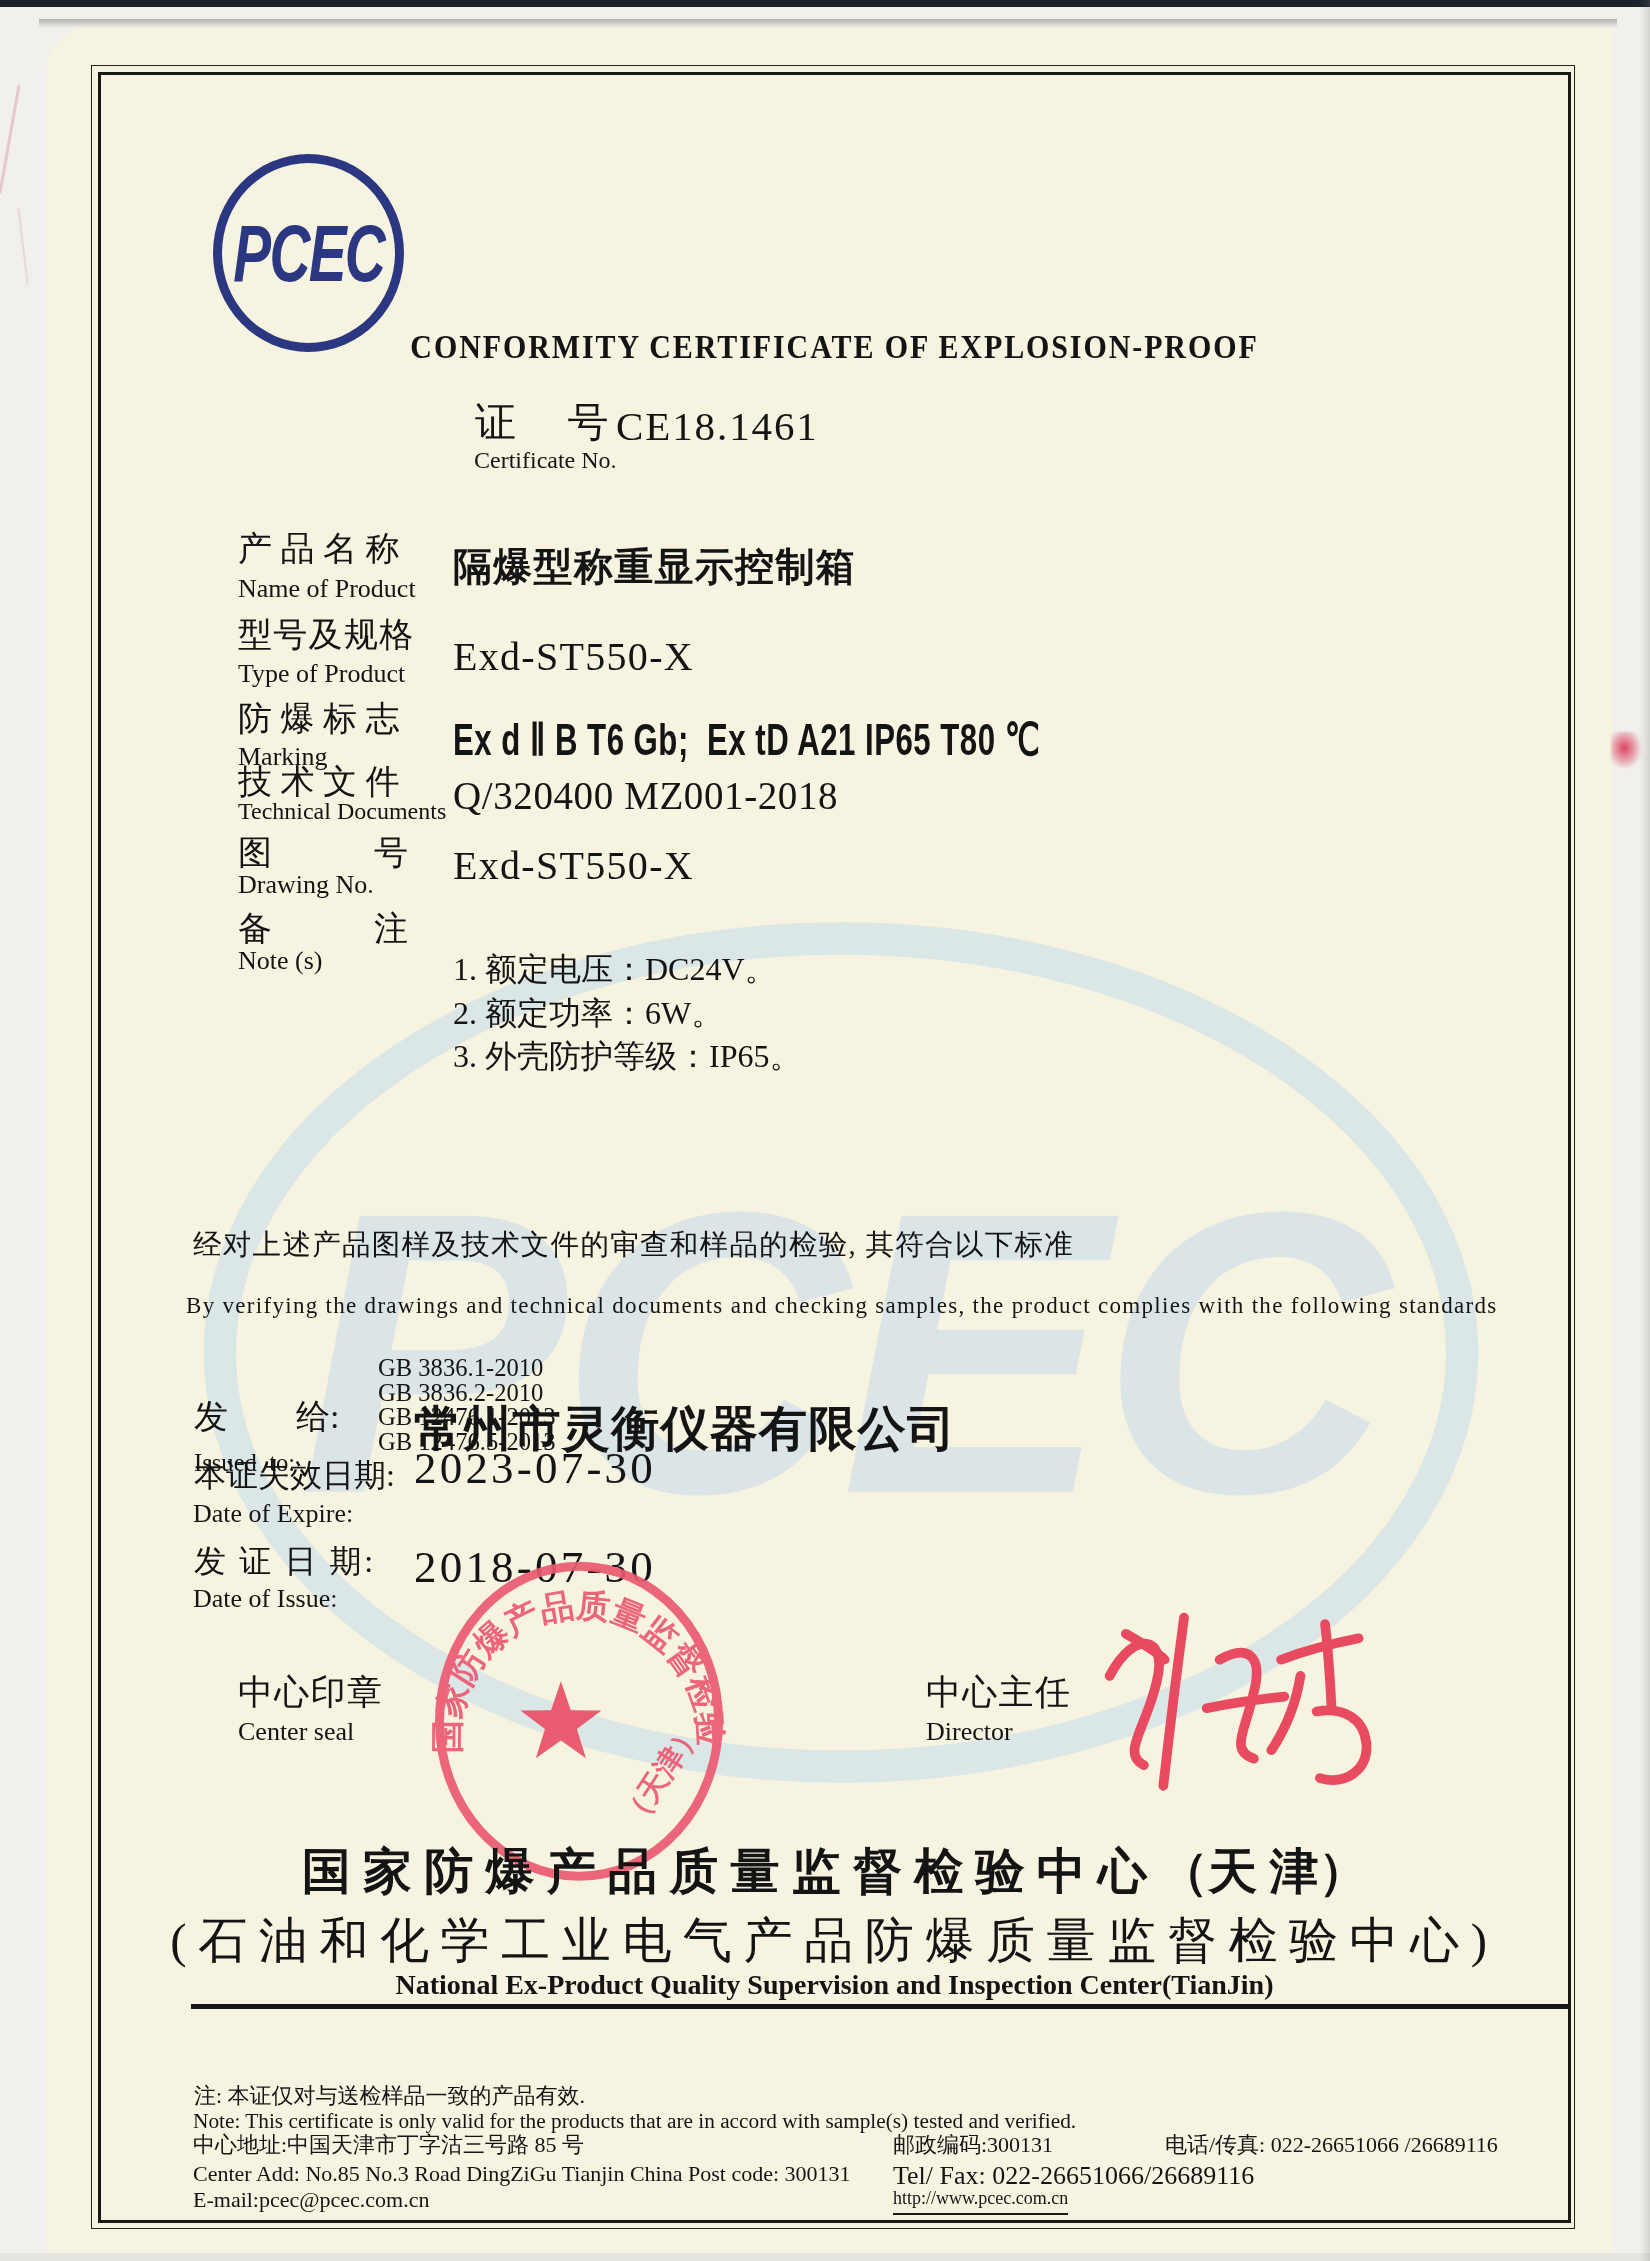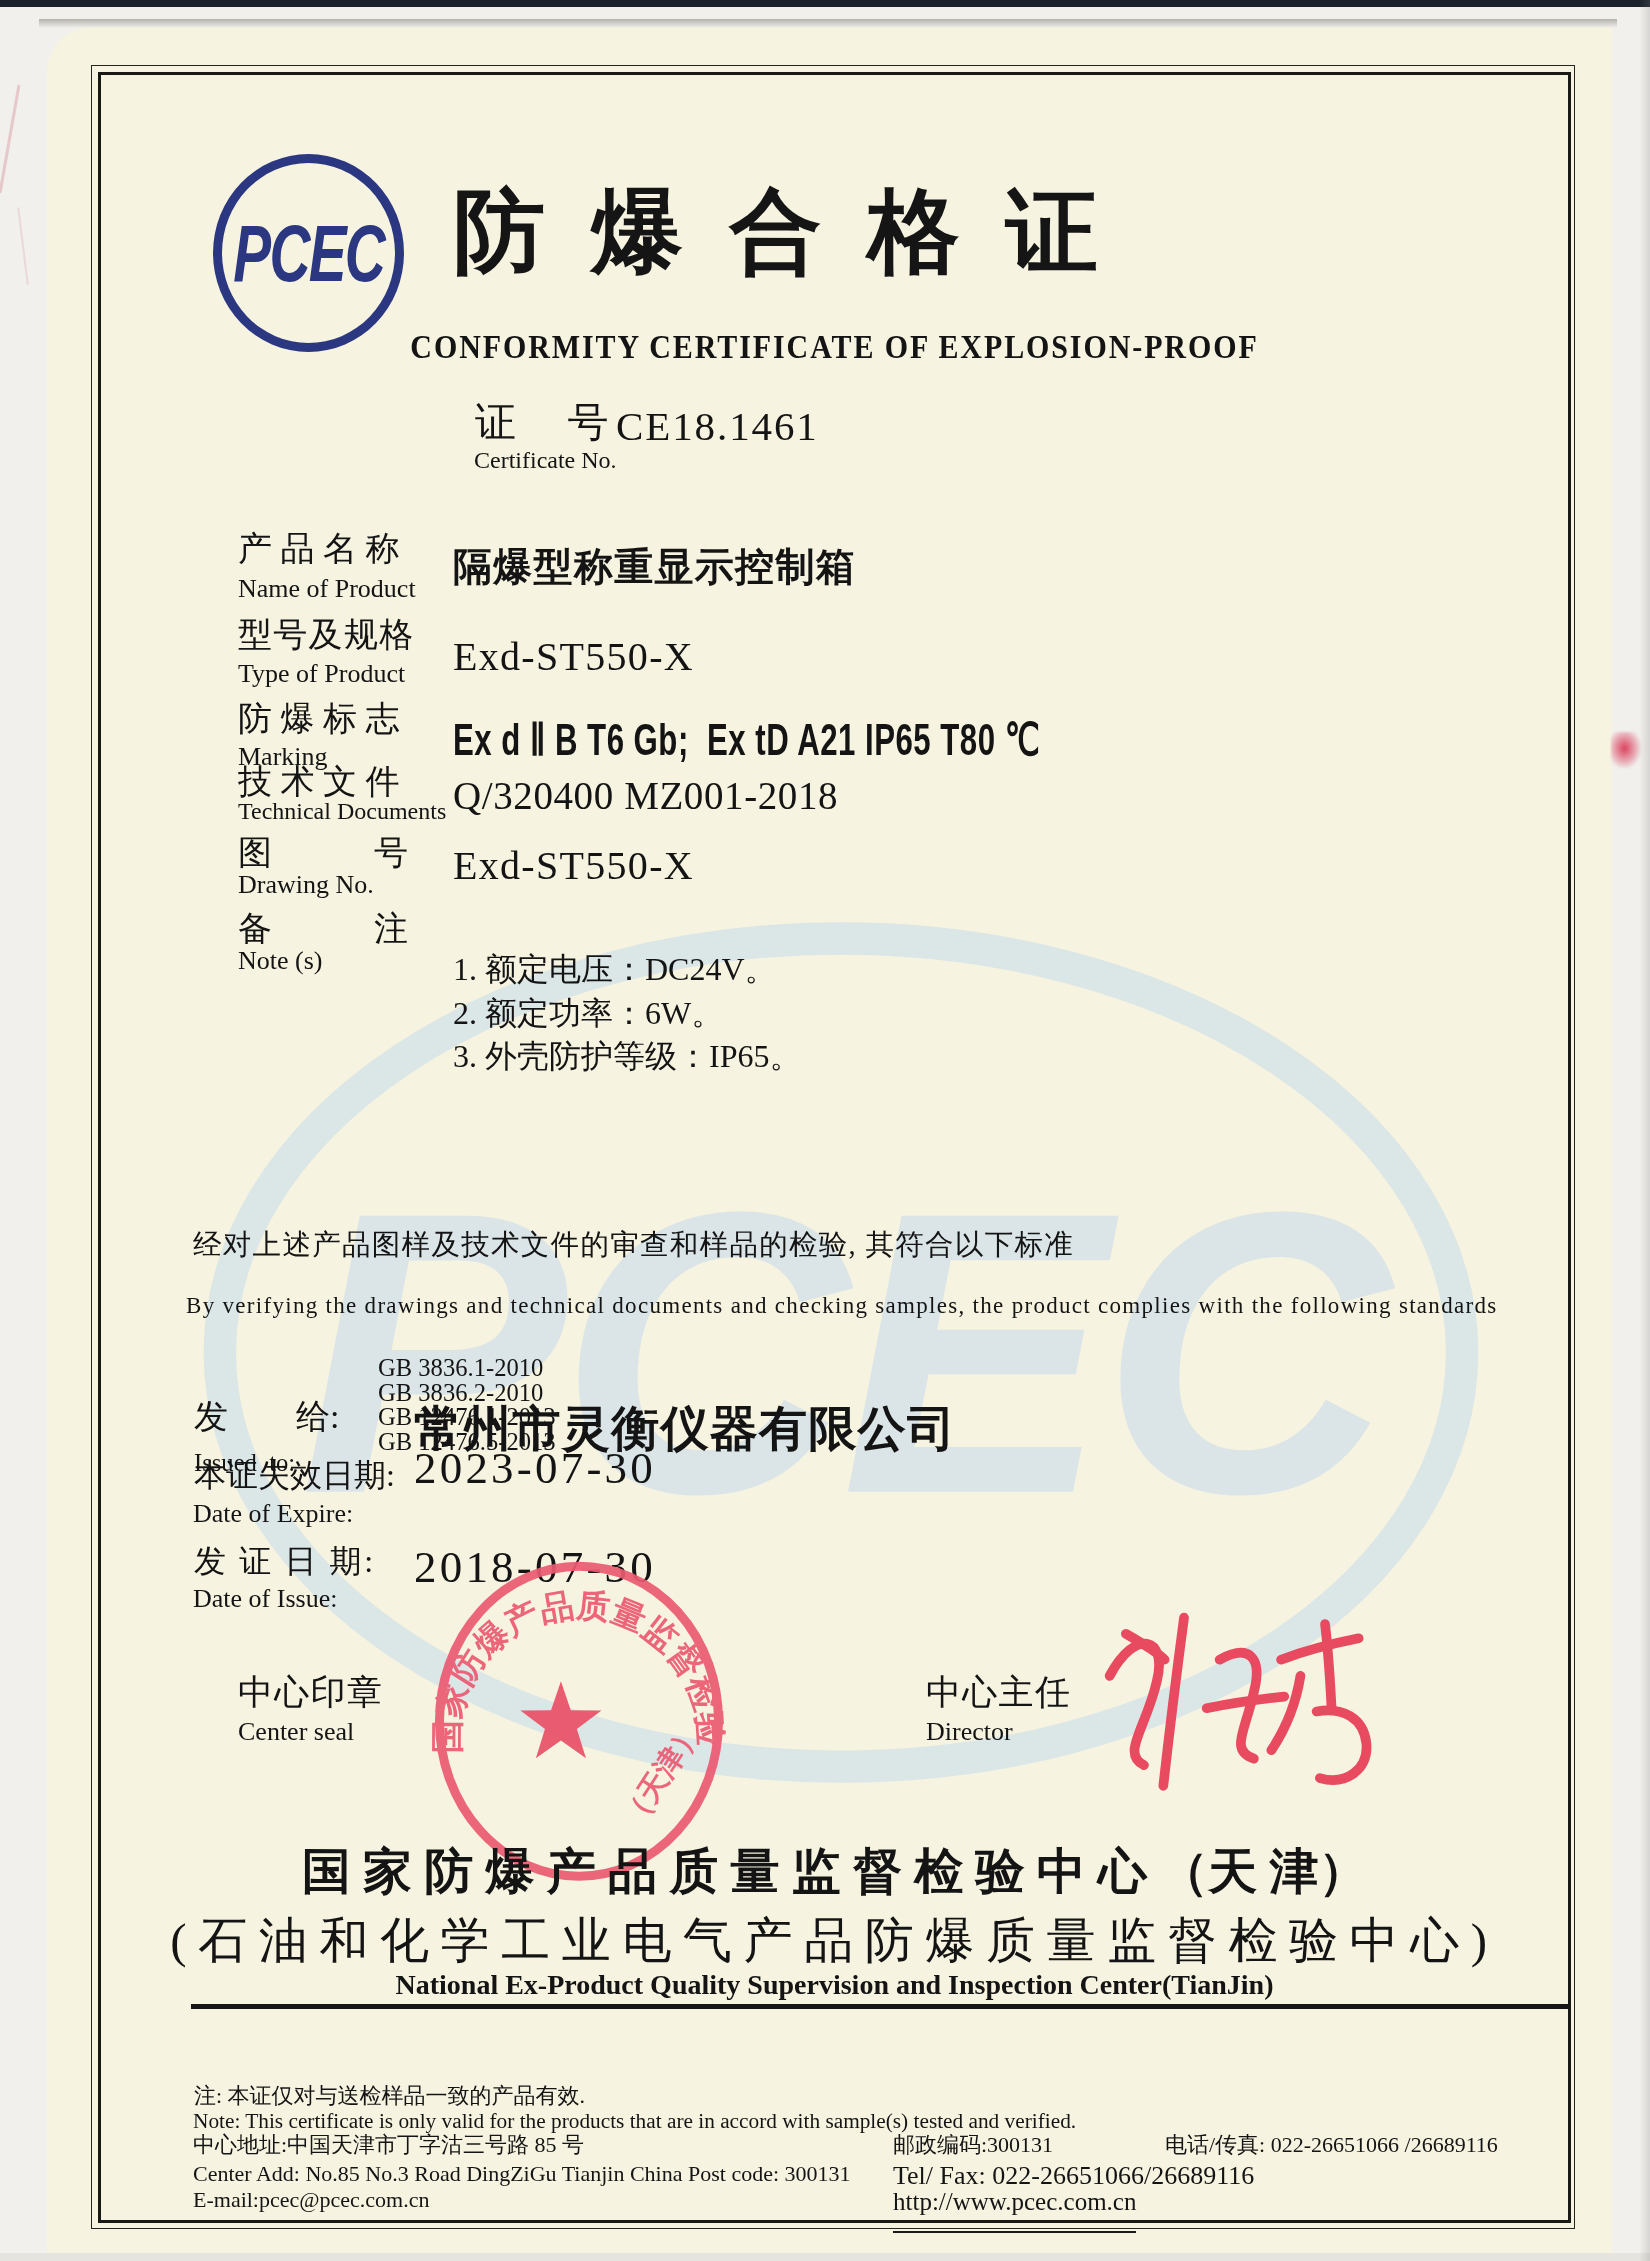--- a/index.html
+++ b/index.html
@@ -89,21 +89,21 @@
   .org-rule{position:absolute;left:191px;top:2004px;width:1378px;height:5.2px;background:#161616;}
 
   .fnote-cn{left:194px;top:2085px;font-size:22px;}
   .fnote-en{left:193px;top:2111px;font-size:21.3px;}
   .faddr-cn{left:193px;top:2134px;font-size:22px;}
   .fpost{left:893px;top:2134px;font-size:22px;}
   .ftel-cn{left:1151px;top:2134px;font-size:22px;margin-left:14px;}
   .faddr-en{left:193px;top:2163px;font-size:22px;}
   .ftel-en{left:893px;top:2163px;font-size:26px;}
   .femail{left:193px;top:2189px;font-size:22px;}
-  .fweb{left:893px;top:2189px;font-size:25px;border-bottom:2.6px double #1a1a1a;padding-bottom:17px;}
+  .fweb{left:893px;top:2189px;font-size:18px;border-bottom:2.6px double #1a1a1a;padding-bottom:6px;}
 </style>
 </head>
 <body>
 
 <div class="scan">
 
   <div class="sheet"></div>
   <div class="scan-top-edge"></div>
   <div class="top-shadow"></div>
   <div class="scan-bottom-edge"></div>
@@ -115,21 +115,20 @@
     <ellipse cx="1000" cy="690" rx="960" ry="640" fill="none" stroke="#c5daed" stroke-width="50" opacity="0.55"></ellipse>
     <text x="1000" y="905" text-anchor="middle" font-family="Liberation Sans, sans-serif" font-style="italic" font-weight="800" font-size="620" letter-spacing="-12" fill="#c5daed" opacity="0.55" transform="scale(1,1)">PCEC</text>
   </svg>
 
   <div class="frame-outer"></div>
   <div class="frame-inner"></div>
 
   <div class="logo">
     <span>PCEC</span>
   </div>
-  <div class="abs cn title-cn">防 爆 合 格 证</div>
   <div class="abs en centered title-en">CONFORMITY CERTIFICATE OF EXPLOSION-PROOF</div>
 
   <div class="abs cn certno-cn">证　号</div>
   <div class="abs en certno-en">Certificate No.</div>
   <div class="abs en certno-val">CE18.1461</div>
 
   <div class="abs cn flabel r1l">产 品 名 称</div>
   <div class="abs en fsub r1s">Name of Product</div>
   <div class="abs cn fval r1v">隔爆型称重显示控制箱</div>
 

